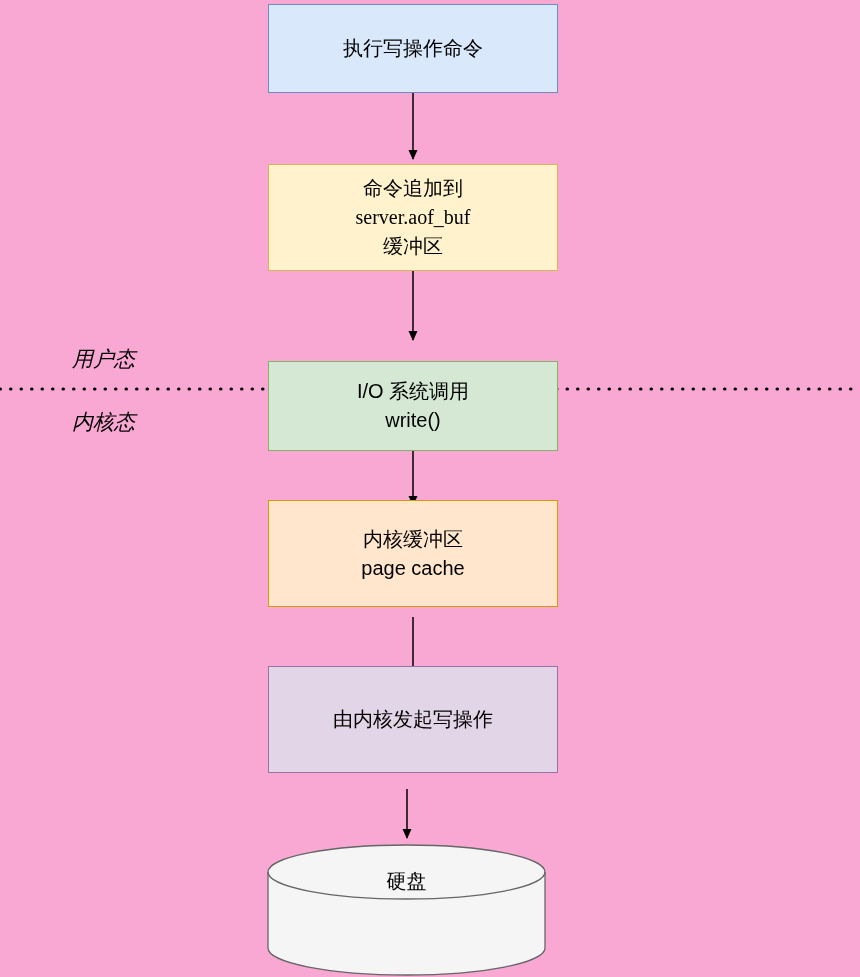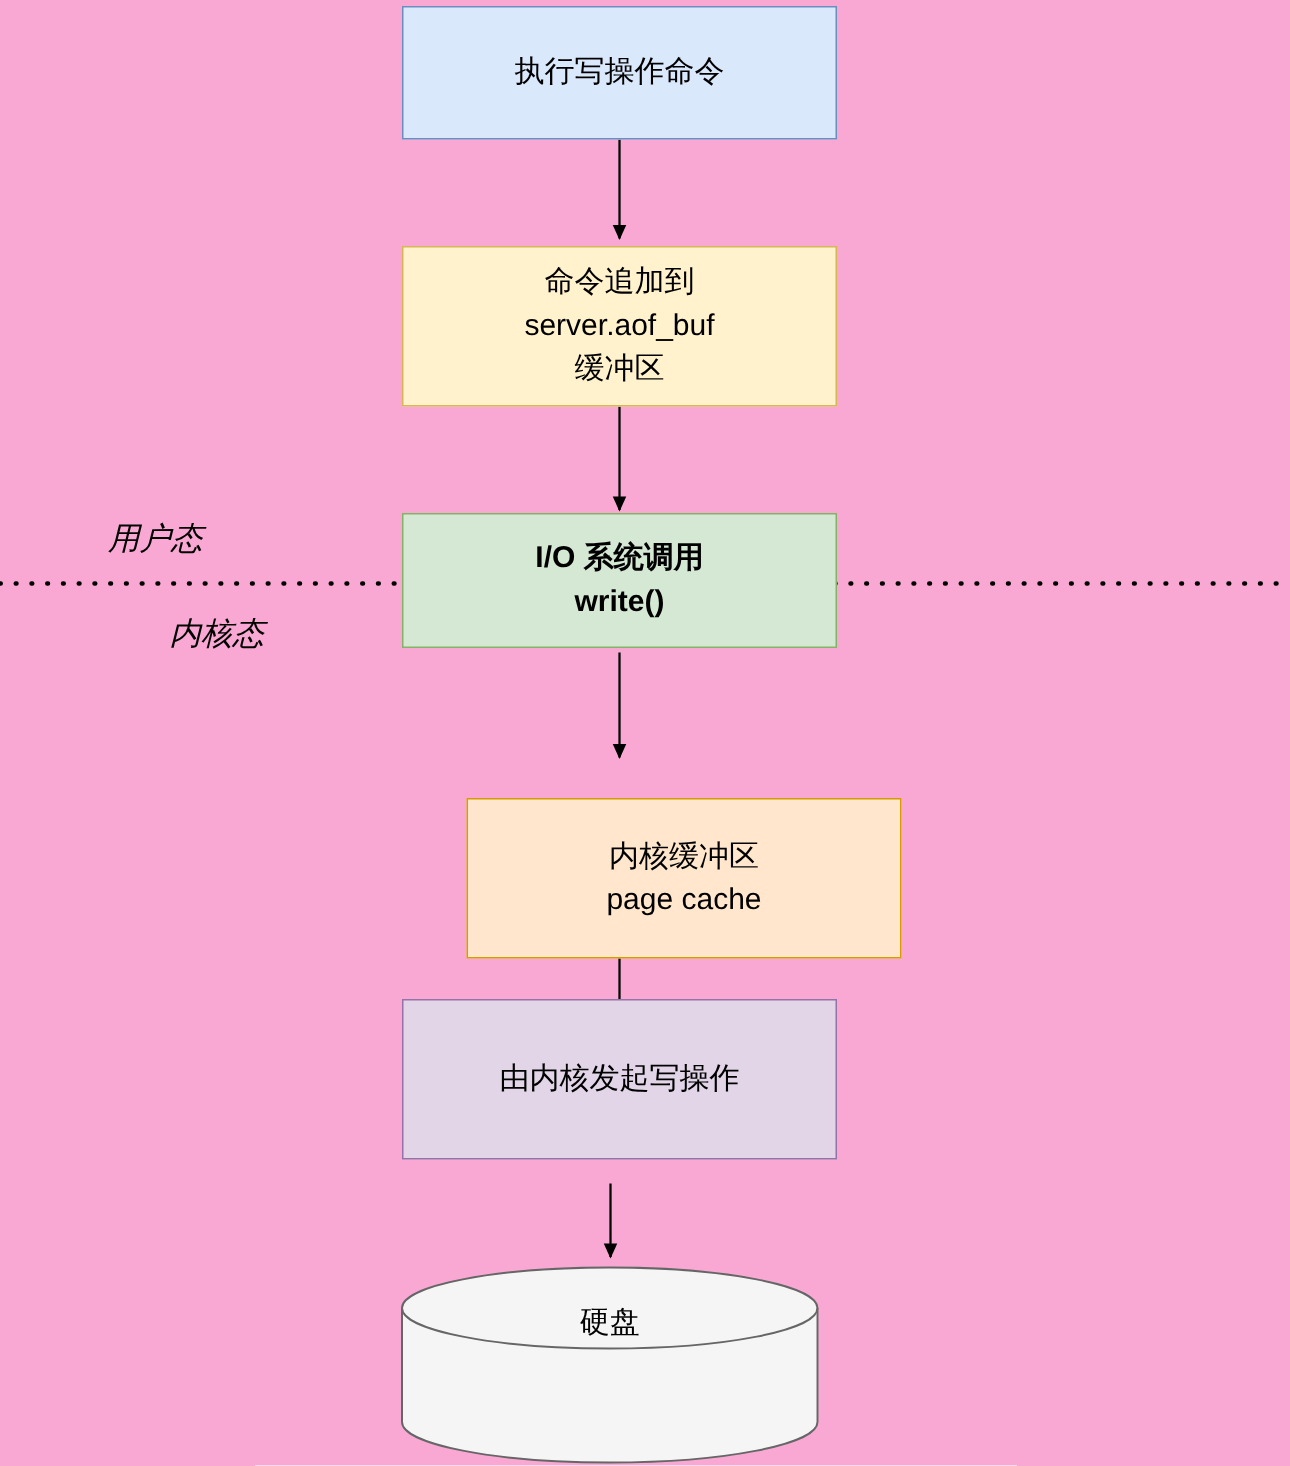--- a/index.html
+++ b/index.html
@@ -32,35 +32,35 @@
     align-items: center;
     justify-content: center;
     text-align: center;
     font-size: 20px;
     line-height: 1.45;
     color: #000000;
     white-space: pre-line;
     border: 1px solid #000;
   }
   .node-execute     { top: 4px;   height: 89px;  background: #dae8fc; border-color: #6c8ebf; }
-  .node-aof-buf     { top: 164px; height: 107px; background: #fff2cc; border-color: #d6b656; }
-  .node-syscall     { top: 342px; height: 90px;  background: #d5e8d4; border-color: #82b366; font-weight: bold; }
-  .node-page-cache  { top: 532px; height: 107px; background: #ffe6cc; border-color: #d79b00; margin-left: 43px; }
+  .node-aof-buf     { top: 164px; height: 107px; background: #fff2cc; border-color: #d6b656; font-family: Liberation Serif, serif; }
+  .node-syscall     { top: 361px; height: 90px;  background: #d5e8d4; border-color: #82b366; }
+  .node-page-cache  { top: 500px; height: 107px; background: #ffe6cc; border-color: #d79b00; }
   .node-kernel-write{ top: 666px; height: 107px; background: #e1d5e7; border-color: #9673a6; text-align: center; }
   .mode-label {
     position: absolute;
     left: 72px;
     width: 110px;
     font-size: 21px;
     color: #000000;
     text-align: left;
     font-style: italic;
   }
   .user-mode   { top: 345px; }
-  .kernel-mode { top: 408px; margin-left: 41px; }
+  .kernel-mode { top: 408px; }
   .disk-label {
     position: absolute;
     left: 268px;
     top: 868px;
     width: 277px;
     text-align: center;
     font-size: 20px;
     color: #000000;
   }
 </style>

